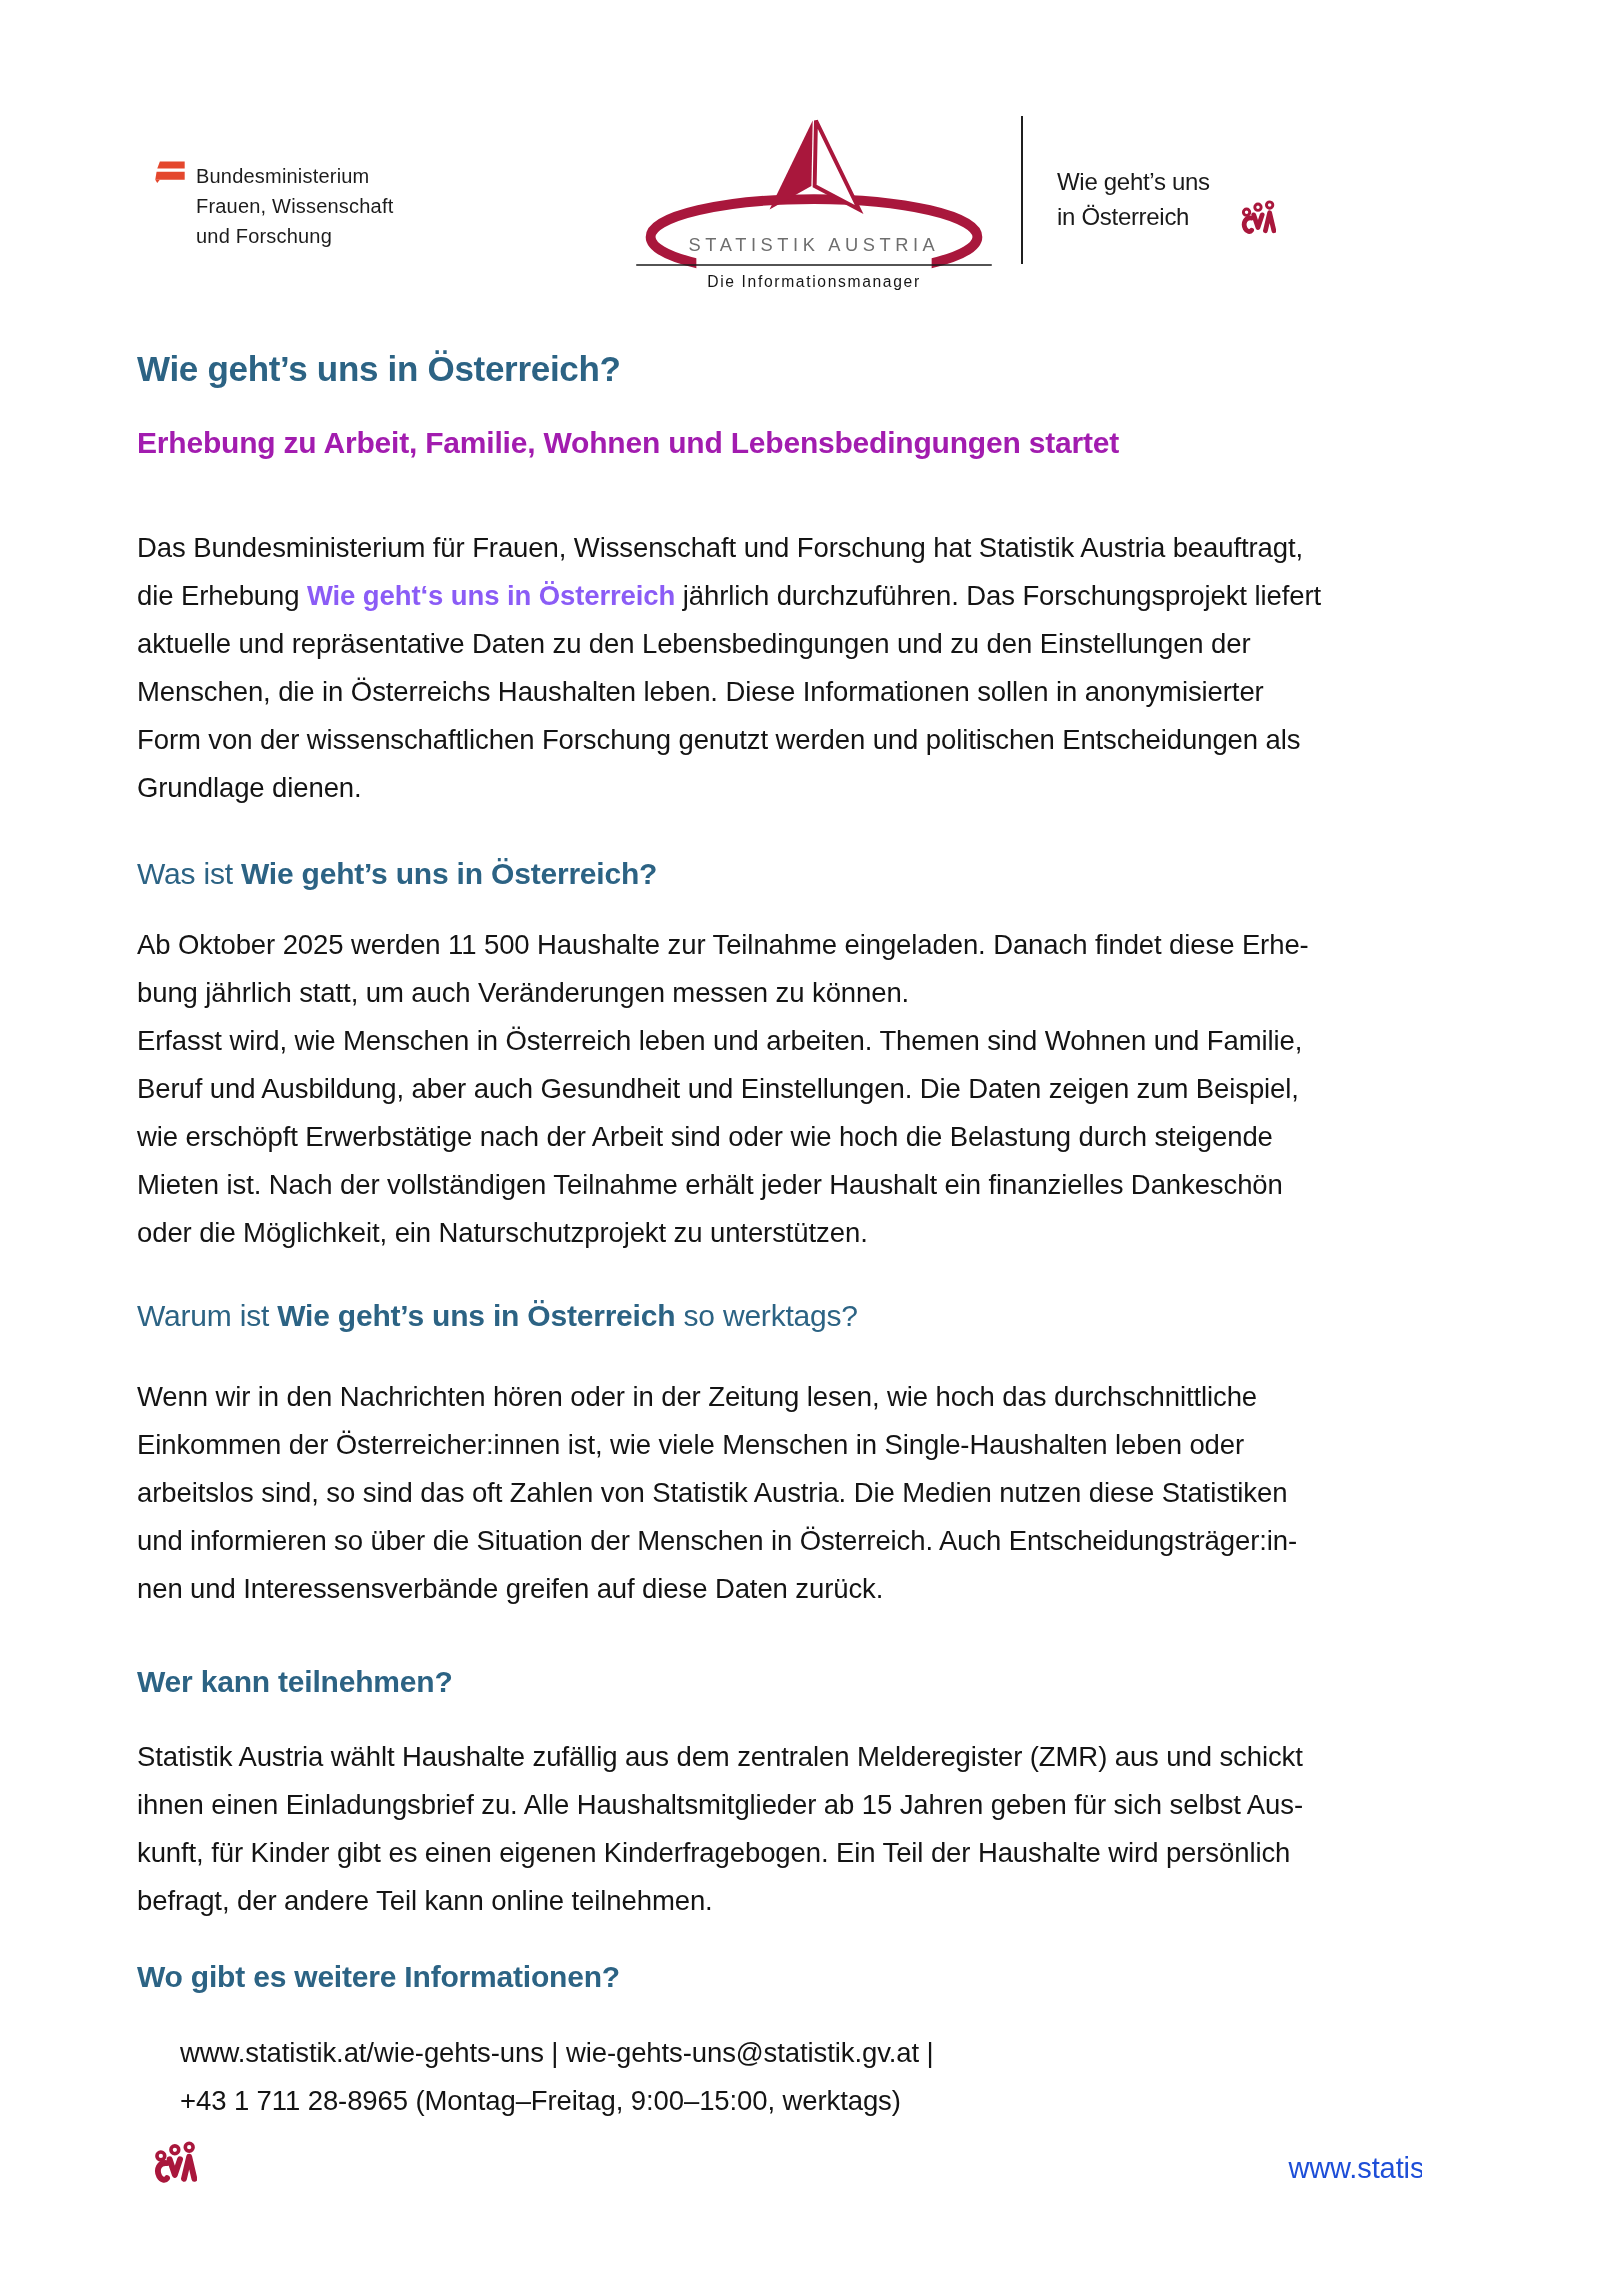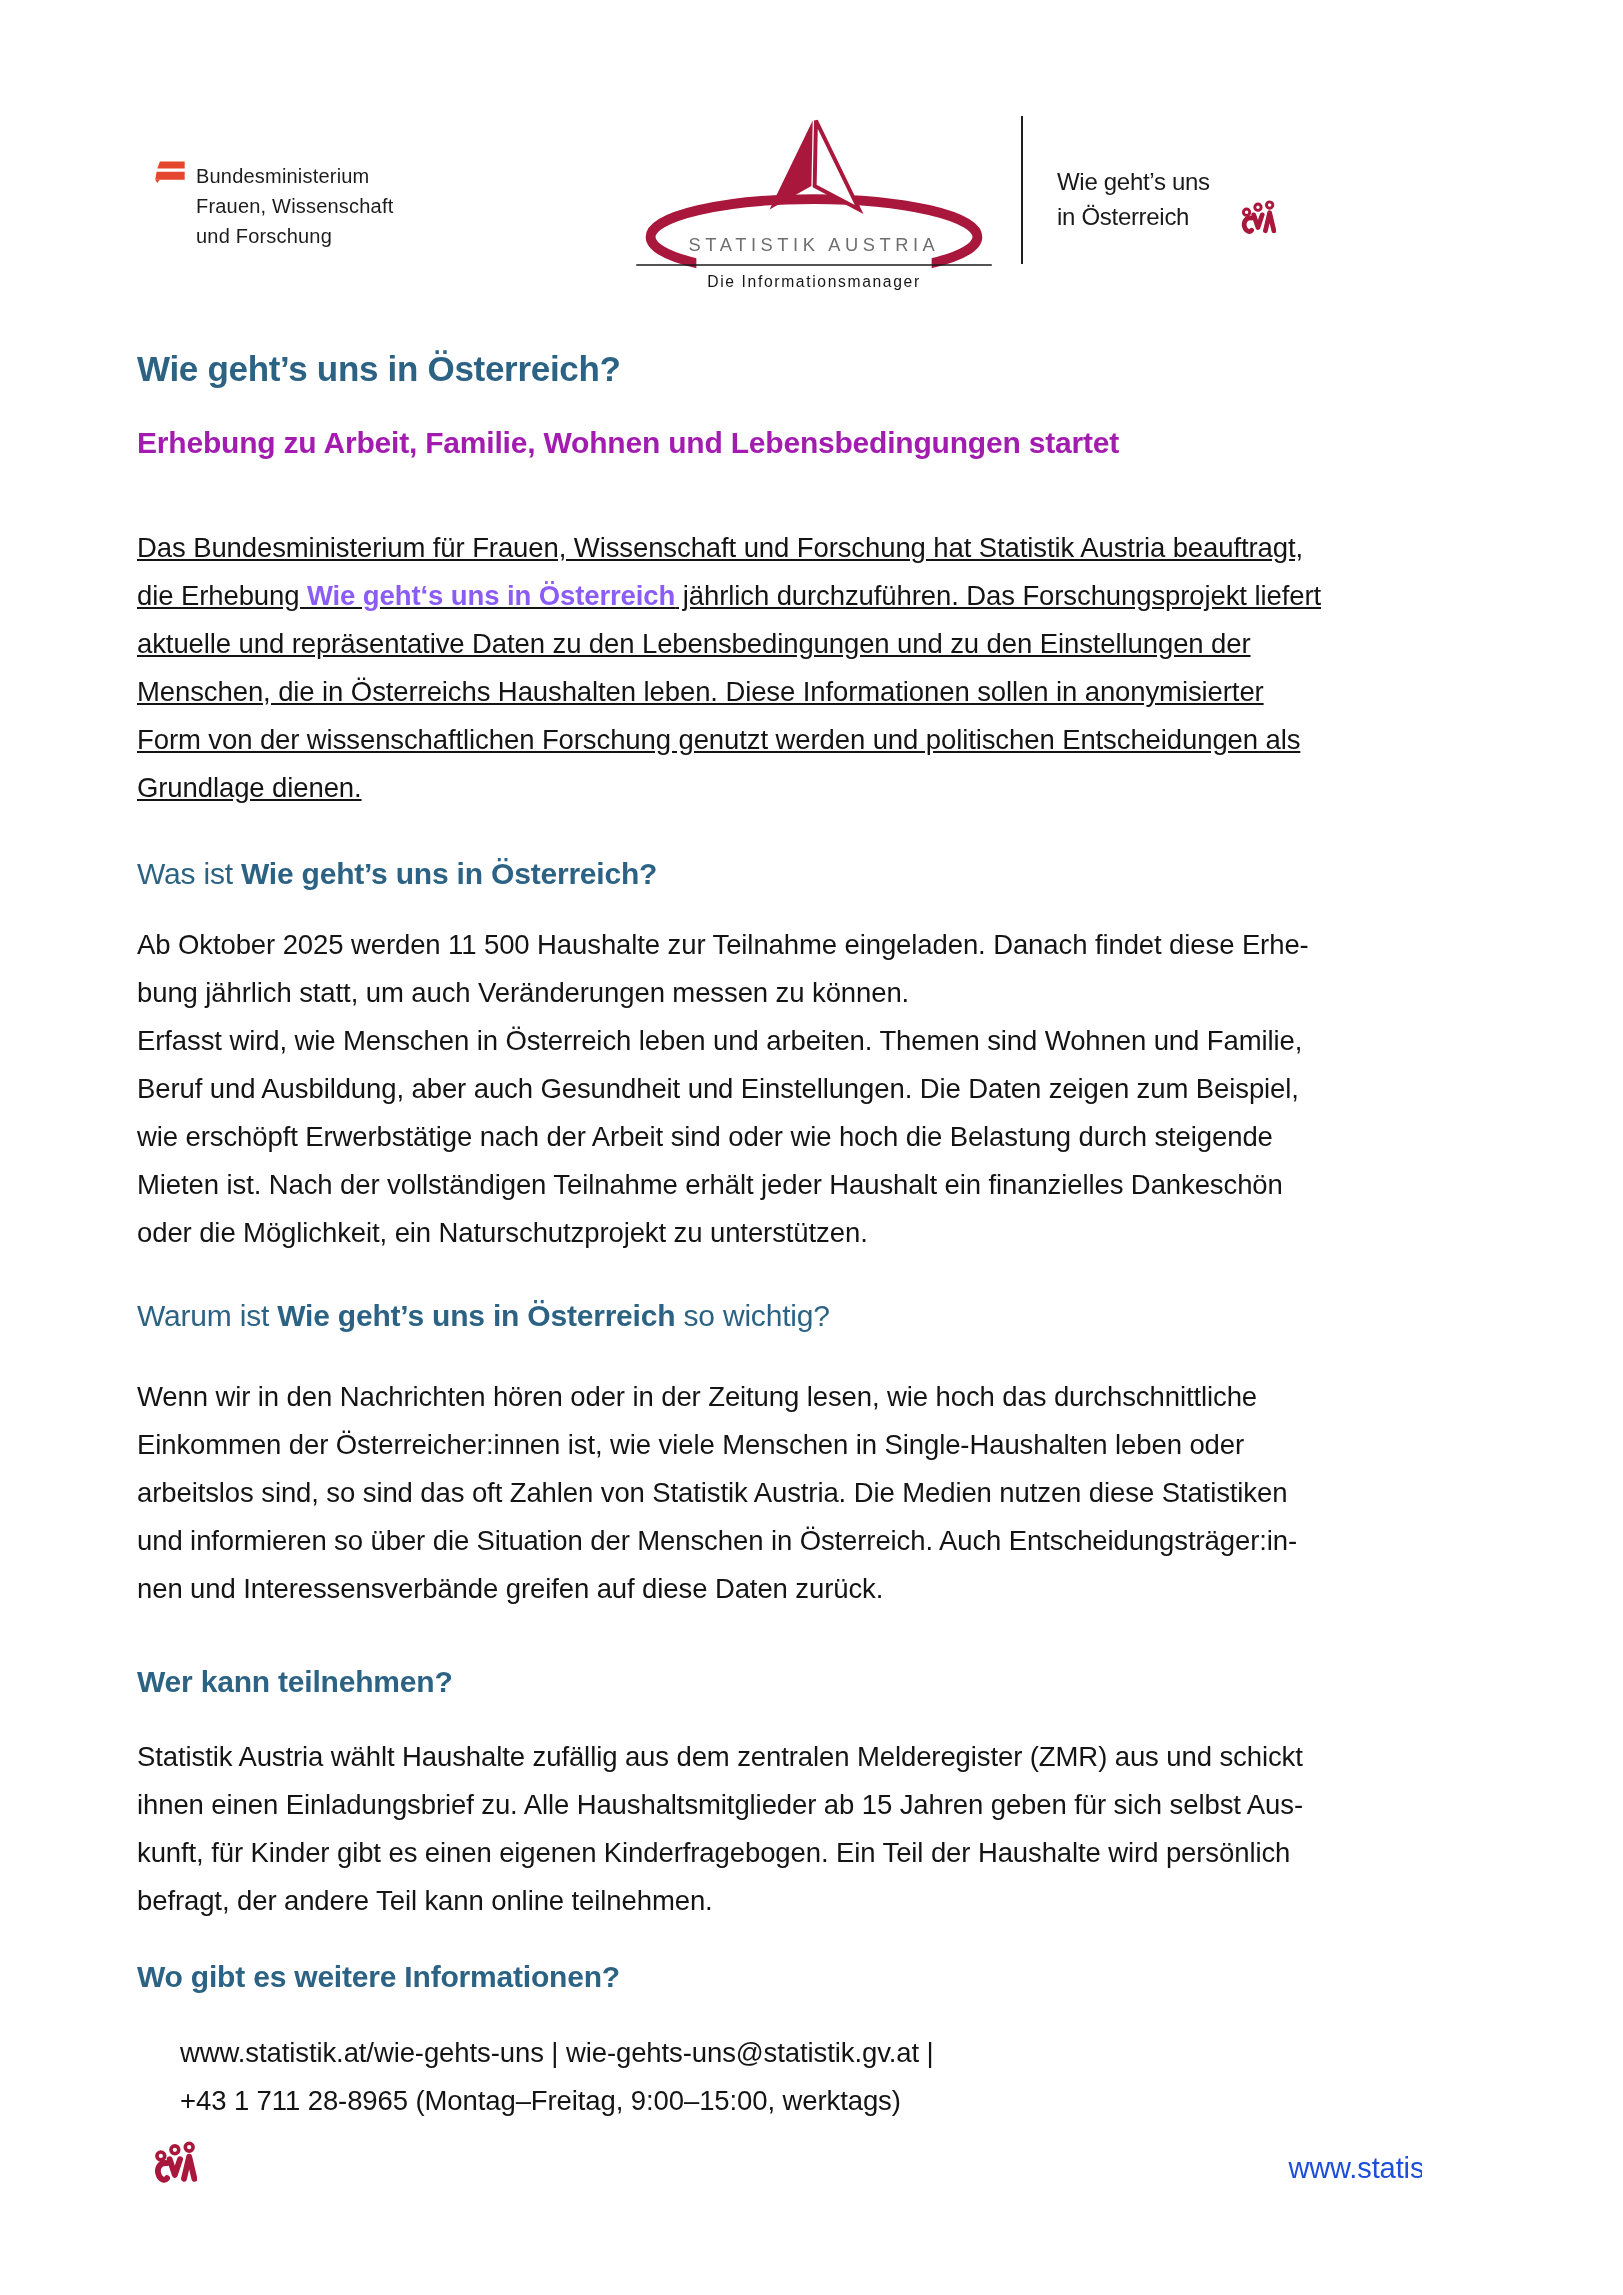--- a/index.html
+++ b/index.html
@@ -41,21 +41,21 @@
     font-size:30px;line-height:35px;font-weight:400;letter-spacing:-0.2px;
     color:#2C6384;
   }
   .h2 .b{font-weight:700;}
   .body-par{
     width:1413px;
     font-size:27.5px;line-height:48px;letter-spacing:-0.1px;
     color:#141414;white-space:pre-line;
   }
   .hl{color:#8b5cf6;font-weight:700;}
-  .pos-p1{left:137px;top:496px;text-decoration:underline;}
+  .pos-p1{left:137px;top:496px;}
   .pos-h2a{left:137px;top:831px;}
   .pos-p2{left:137px;top:893px;}
   .pos-h2b{left:137px;top:1273px;}
   .pos-p3{left:137px;top:1345px;}
   .pos-h2c{left:137px;top:1639px;}
   .pos-p4{left:137px;top:1705px;}
   .pos-h2d{left:137px;top:1934px;}
   .pos-contact{left:137px;top:2001px;margin-left:43px;}
   .contact{cursor:pointer;}
   
@@ -126,21 +126,21 @@
 
   <h2 class="abs h2 pos-h2a"><span>Was ist </span><span class="b">Wie geht’s uns in Österreich?</span></h2>
   <p class="abs body-par pos-p2">Ab Oktober 2025 werden 11 500 Haushalte zur Teilnahme eingeladen. Danach findet diese Erhe-
 bung jährlich statt, um auch Veränderungen messen zu können.
 Erfasst wird, wie Menschen in Österreich leben und arbeiten. Themen sind Wohnen und Familie,
 Beruf und Ausbildung, aber auch Gesundheit und Einstellungen. Die Daten zeigen zum Beispiel,
 wie erschöpft Erwerbstätige nach der Arbeit sind oder wie hoch die Belastung durch steigende
 Mieten ist. Nach der vollständigen Teilnahme erhält jeder Haushalt ein finanzielles Dankeschön
 oder die Möglichkeit, ein Naturschutzprojekt zu unterstützen.</p>
 
-  <h2 class="abs h2 pos-h2b"><span>Warum ist </span><span class="b">Wie geht’s uns in Österreich</span><span> so wichtig?</span></h2>
+  <h2 class="abs h2 pos-h2b"><span>Warum ist </span><span class="b">Wie geht’s uns in Österreich</span><span> so werktags?</span></h2>
   <p class="abs body-par pos-p3">Wenn wir in den Nachrichten hören oder in der Zeitung lesen, wie hoch das durchschnittliche
 Einkommen der Österreicher:innen ist, wie viele Menschen in Single-Haushalten leben oder
 arbeitslos sind, so sind das oft Zahlen von Statistik Austria. Die Medien nutzen diese Statistiken
 und informieren so über die Situation der Menschen in Österreich. Auch Entscheidungsträger:in-
 nen und Interessensverbände greifen auf diese Daten zurück.</p>
 
   <h2 class="abs h2 pos-h2c" style="font-weight:700;">Wer kann teilnehmen?</h2>
   <p class="abs body-par pos-p4">Statistik Austria wählt Haushalte zufällig aus dem zentralen Melderegister (ZMR) aus und schickt
 ihnen einen Einladungsbrief zu. Alle Haushaltsmitglieder ab 15 Jahren geben für sich selbst Aus-
 kunft, für Kinder gibt es einen eigenen Kinderfragebogen. Ein Teil der Haushalte wird persönlich

